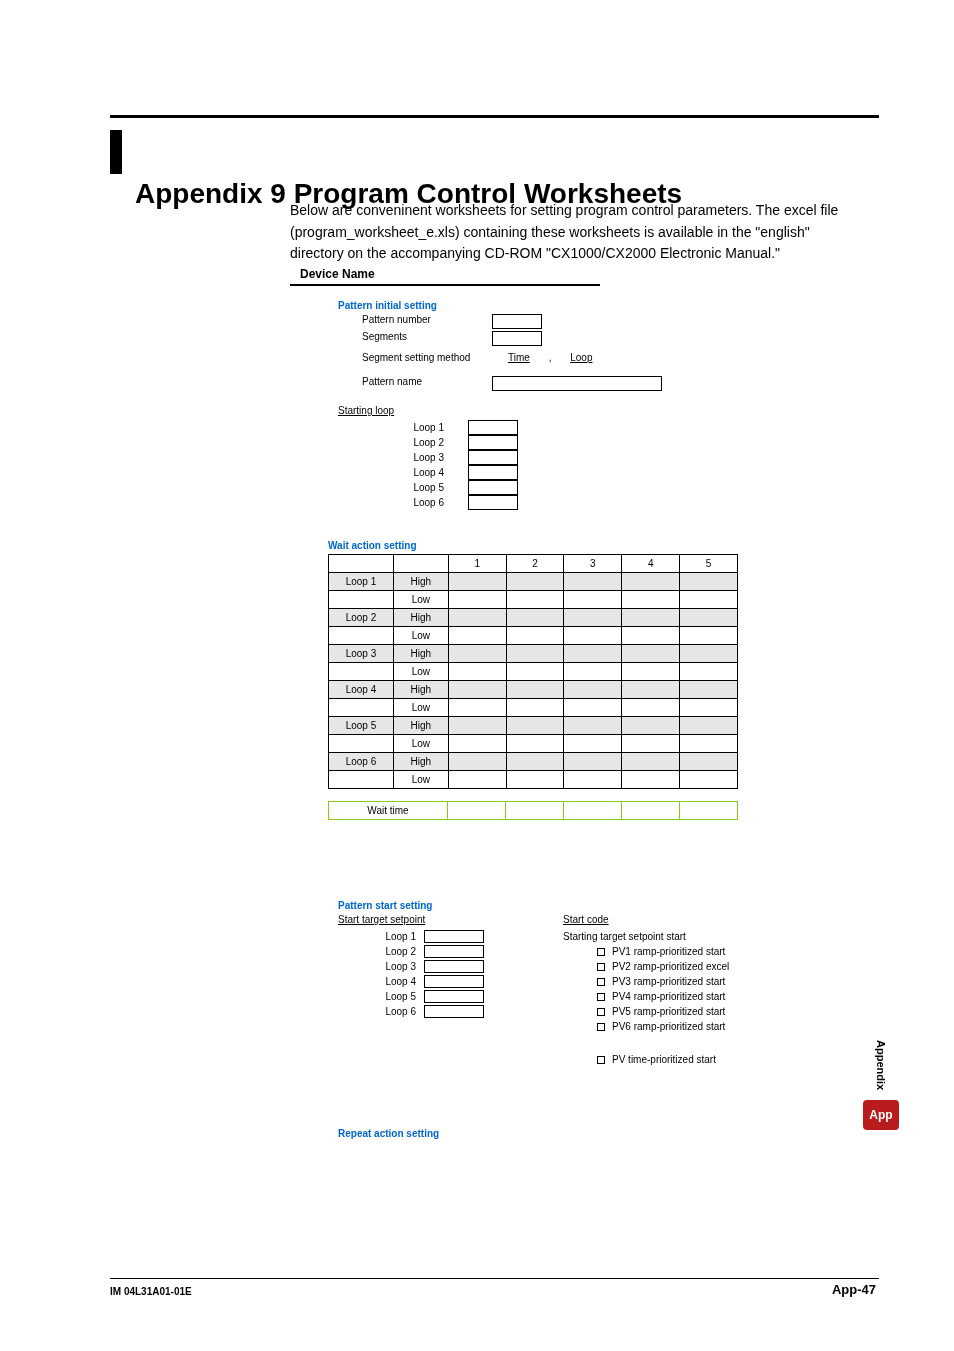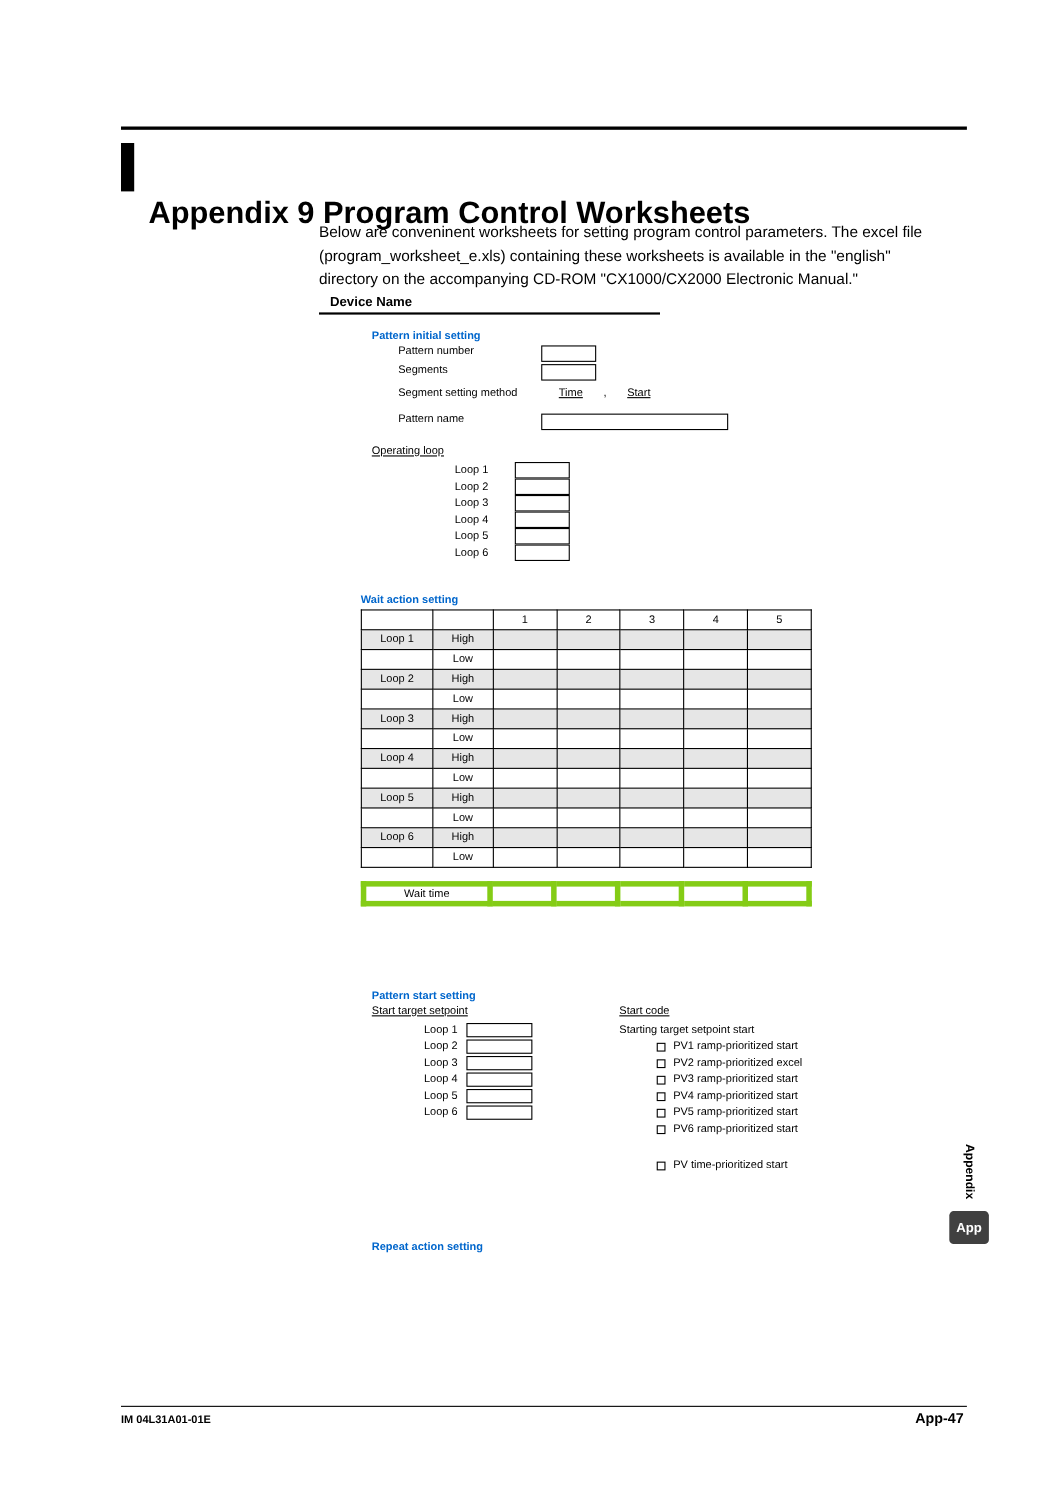--- a/index.html
+++ b/index.html
@@ -122,21 +122,21 @@
   table.wait-table .col-loop { width: 65px; }
   table.wait-table .col-hl { width: 55px; }
   table.wait-table .col-v { width: 58px; }
   .shade { background: #e6e6e6; }
   table.wait-time-table {
     border-collapse: collapse;
     width: 410px;
     margin-top: 12px;
   }
   table.wait-time-table td {
-    border: 5px solid #84cc16;
+    border: 1px solid #84cc16;
     height: 18px;
     font-size: 10px;
     text-align: center;
     margin-top: 27px;
   }
   table.wait-time-table .wt-label { width: 120px; }
   table.wait-time-table .wt-cell { width: 58px; }
 
   
   .pattern-start {
@@ -209,21 +209,21 @@
     text-align: center;
   }
   .side-text {
     writing-mode: vertical-rl;
     font-size: 11px;
     font-weight: bold;
     display:inline-block;
     margin-bottom:6px;
   }
   .side-tab {
-    background: #404040;
+    background: #b91c1c;
     color: #fff;
     font-size: 12px;
     font-weight: bold;
     padding: 8px 4px;
     border-top-left-radius: 4px;
     border-bottom-left-radius: 4px;
     border-top-right-radius: 4px;
     border-bottom-right-radius: 4px;
   }
 </style>
@@ -245,30 +245,30 @@
     <span class="box-small"></span>
   </div>
   <div class="row">
     <span class="lbl">Segments</span>
     <span class="box-small"></span>
   </div>
   <div class="row" style="margin-top:4px;gap:16px;">
     <span class="lbl">Segment setting method</span>
     <span class="underline-link">Time</span>
     <span>&nbsp;,&nbsp;</span>
-    <span class="underline-link">Start</span>
+    <span class="underline-link">Loop</span>
   </div>
   <div class="row" style="margin-top:7px;">
     <span class="lbl">Pattern name</span>
     <span class="box-wide"></span>
   </div>
 </div>
 
 <div class="operating-loop">
-  <div class="underline-link">Operating loop</div>
+  <div class="underline-link">Starting loop</div>
   <div id="operating-loop-rows" style="margin-top:4px;">
       <div class="loop-row">
         <span class="loop-lbl">Loop 1</span>
         <span class="box-small"></span>
       </div>
       <div class="loop-row">
         <span class="loop-lbl">Loop 2</span>
         <span class="box-small"></span>
       </div>
       <div class="loop-row">

